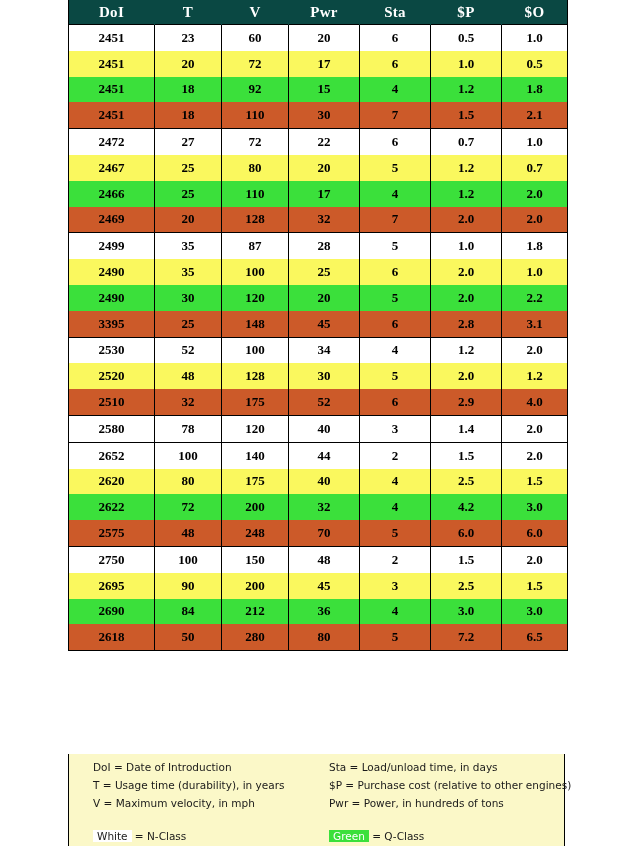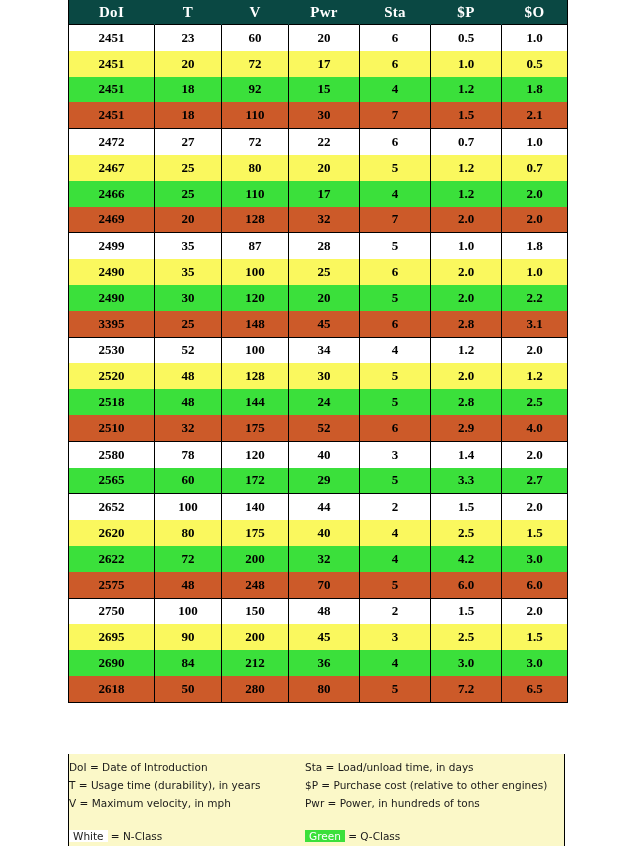--- a/index.html
+++ b/index.html
@@ -92,21 +92,21 @@
     font-size: 10.5px;
     color: #1a1a1a;
     padding: 5px 0 7px 0;
   }
   #legend .legend-grid {
     display: grid;
     grid-template-columns: 236px 1fr;
     row-gap: 2px;
   }
   #legend .lcell {
-    padding: 1px 0 1px 0;
+    padding: 1px 0 1px 24px;
     white-space: nowrap;
     line-height: 14px;
   }
   #legend .lcell.empty { visibility: hidden; }
   #legend .spacer-row { height: 9px; grid-column: 1 / -1; }
 
   .swatch {
     padding: 0px 4px;
     font-weight: normal;
   }
@@ -260,55 +260,37 @@
           </tr>
           <tr class="cls-yellow">
             <td>2520</td>
             <td>48</td>
             <td>128</td>
             <td>30</td>
             <td>5</td>
             <td>2.0</td>
             <td>1.2</td>
           </tr>
-          <tr class="cls-green">
-            <td>2518</td>
-            <td>48</td>
-            <td>144</td>
-            <td>24</td>
-            <td>5</td>
-            <td>2.8</td>
-            <td>2.5</td>
-          </tr>
           <tr class="cls-red grp-end">
             <td>2510</td>
             <td>32</td>
             <td>175</td>
             <td>52</td>
             <td>6</td>
             <td>2.9</td>
             <td>4.0</td>
           </tr>
           <tr class="cls-white grp-start">
             <td>2580</td>
             <td>78</td>
             <td>120</td>
             <td>40</td>
             <td>3</td>
             <td>1.4</td>
             <td>2.0</td>
-          </tr>
-          <tr class="cls-green">
-            <td>2565</td>
-            <td>60</td>
-            <td>172</td>
-            <td>29</td>
-            <td>5</td>
-            <td>3.3</td>
-            <td>2.7</td>
           </tr>
           <tr class="cls-white grp-start">
             <td>2652</td>
             <td>100</td>
             <td>140</td>
             <td>44</td>
             <td>2</td>
             <td>1.5</td>
             <td>2.0</td>
           </tr>

